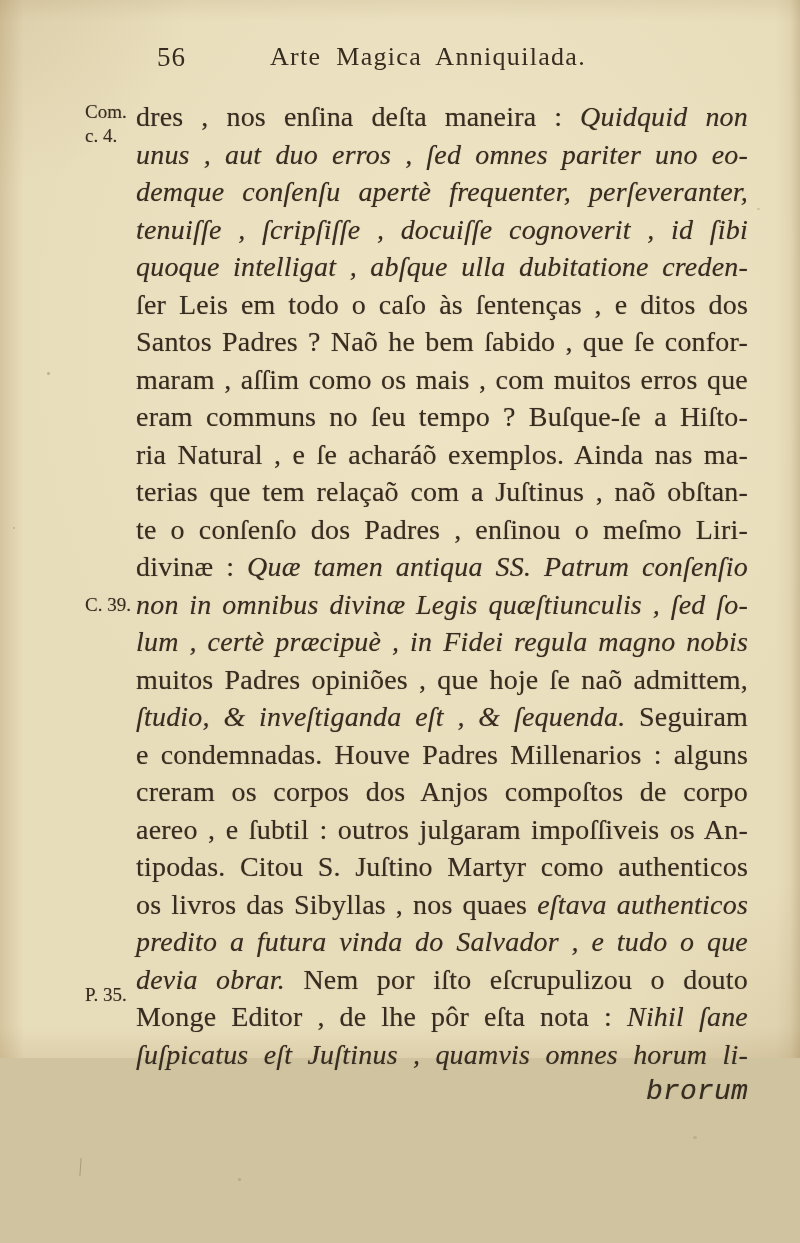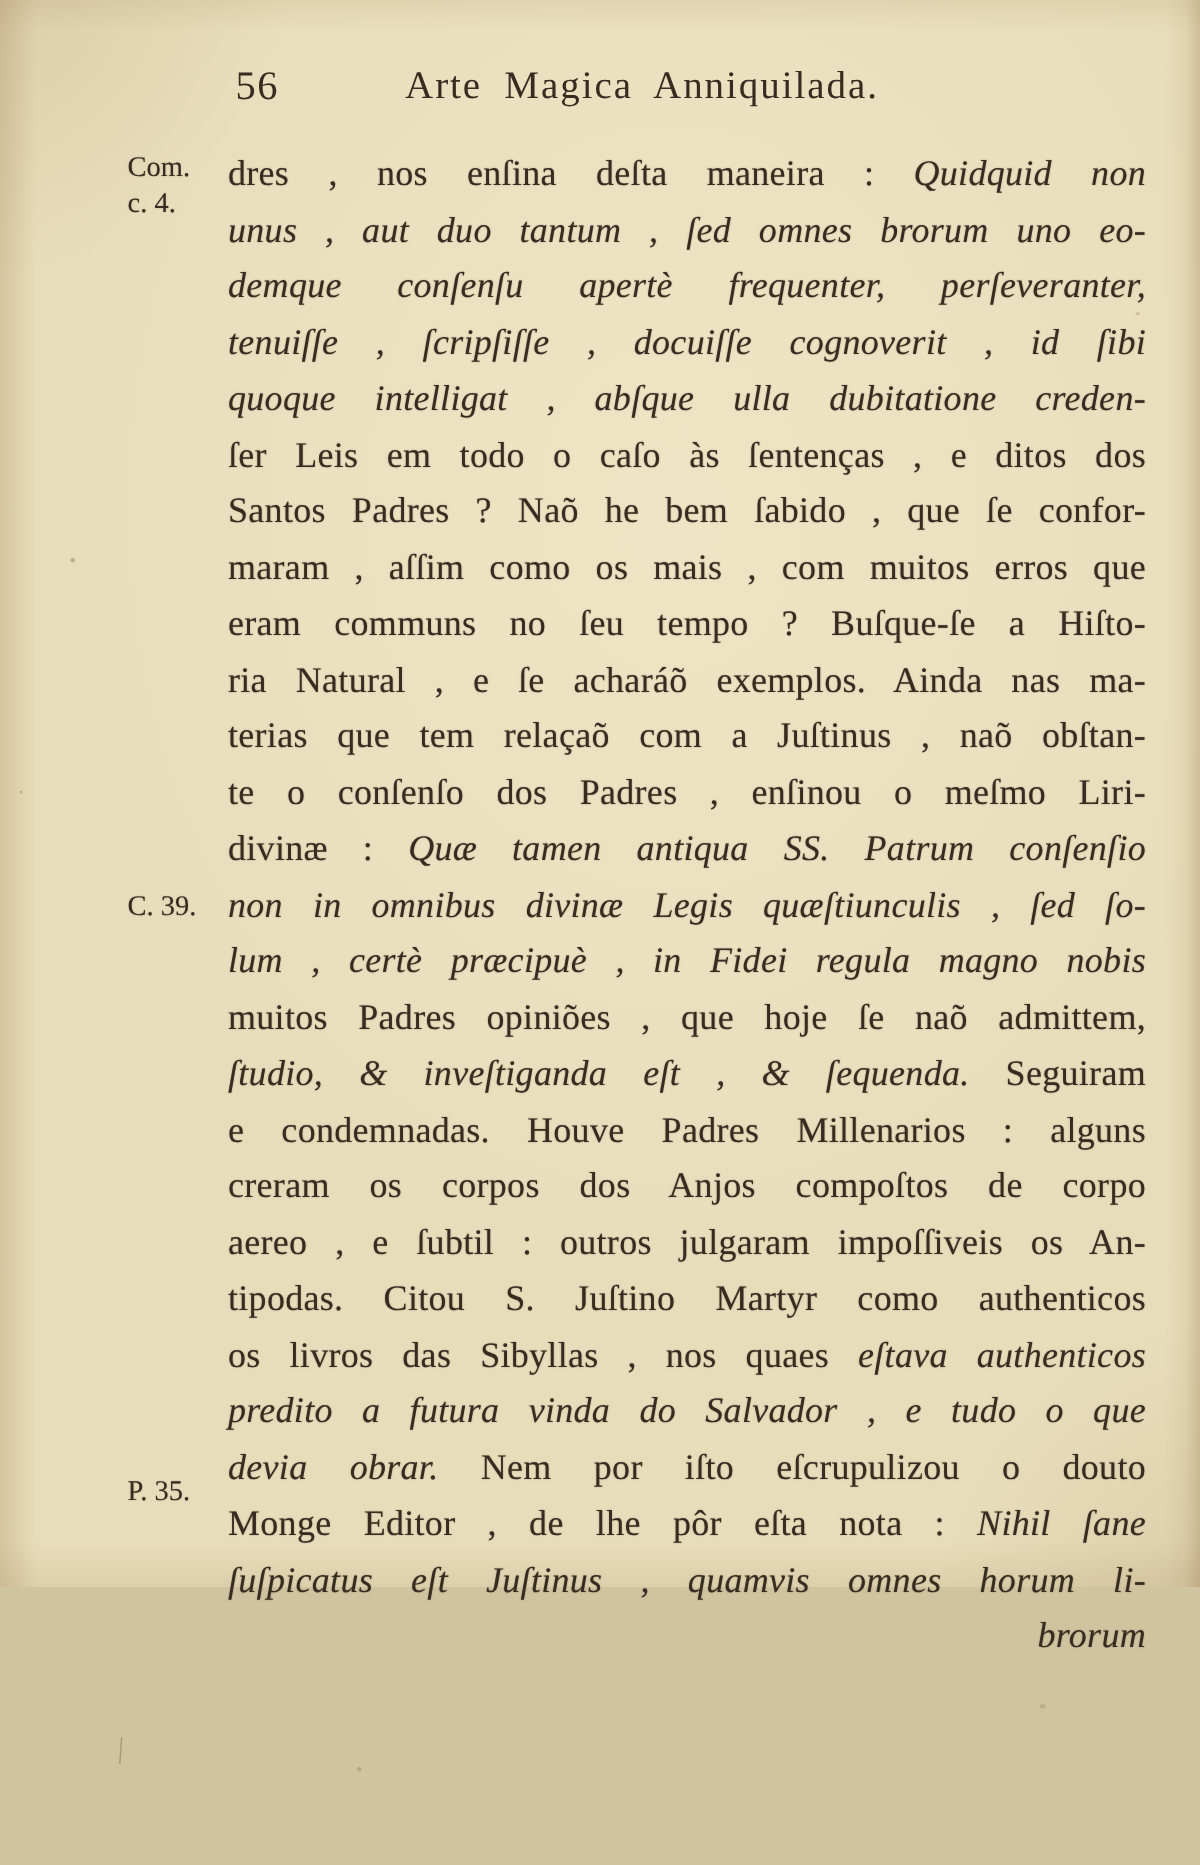--- a/index.html
+++ b/index.html
@@ -42,30 +42,30 @@
     position:absolute;left:157px;top:42px;
     font-size:27px;letter-spacing:1px;
   }
   .running-title{
     position:absolute;left:428px;top:42px;transform:translateX(-50%);
     font-size:26px;letter-spacing:1.3px;word-spacing:7px;white-space:nowrap;
   }
 
   
   .body-text{
-    position:absolute;left:152px;top:98px;width:612px;
-    font-size:24px;letter-spacing:.2px;
+    position:absolute;left:136px;top:98px;width:612px;
+    font-size:28px;letter-spacing:.2px;
   }
   .line{
     height:37.5px;line-height:37.5px;
     text-align:justify;text-align-last:justify;
     white-space:nowrap;
   }
   .line.catchword-line{
-    text-align:right;text-align-last:right;
+    text-align:right;text-align-last:right;font-family:Liberation Mono, monospace;
   }
   .seg{
     text-shadow:0 0 1px rgba(55,44,32,.45);
   }
   .seg.it{font-style:italic;}
 
   
   .margin-note{
     position:absolute;left:85px;width:64px;
     font-size:19px;line-height:23.5px;
@@ -101,21 +101,21 @@
     </div>
     <div class="margin-note mn2">
       <span>C. 39.</span>
     </div>
     <div class="margin-note mn3">
       <span>P. 35.</span>
     </div>
 
     <div class="body-text">
         <div class="line"><span class="seg">dres , nos enſina deſta maneira : </span><span class="seg it">Quidquid non</span></div>
-        <div class="line"><span class="seg it">unus , aut duo tantum , ſed omnes brorum uno eo-</span></div>
+        <div class="line"><span class="seg it">unus , aut duo erros , ſed omnes pariter uno eo-</span></div>
         <div class="line"><span class="seg it">demque conſenſu apertè frequenter, perſeveranter,</span></div>
         <div class="line"><span class="seg it">tenuiſſe , ſcripſiſſe , docuiſſe cognoverit , id ſibi</span></div>
         <div class="line"><span class="seg it">quoque intelligat , abſque ulla dubitatione creden-</span></div>
         <div class="line"><span class="seg">ſer Leis em todo o caſo às ſentenças , e ditos dos</span></div>
         <div class="line"><span class="seg">Santos Padres ? Naõ he bem ſabido , que ſe confor-</span></div>
         <div class="line"><span class="seg">maram , aſſim como os mais , com muitos erros que</span></div>
         <div class="line"><span class="seg">eram communs no ſeu tempo ? Buſque-ſe a Hiſto-</span></div>
         <div class="line"><span class="seg">ria Natural , e ſe acharáõ exemplos. Ainda nas ma-</span></div>
         <div class="line"><span class="seg">terias que tem relaçaõ com a Juſtinus , naõ obſtan-</span></div>
         <div class="line"><span class="seg">te o conſenſo dos Padres , enſinou o meſmo Liri-</span></div>

